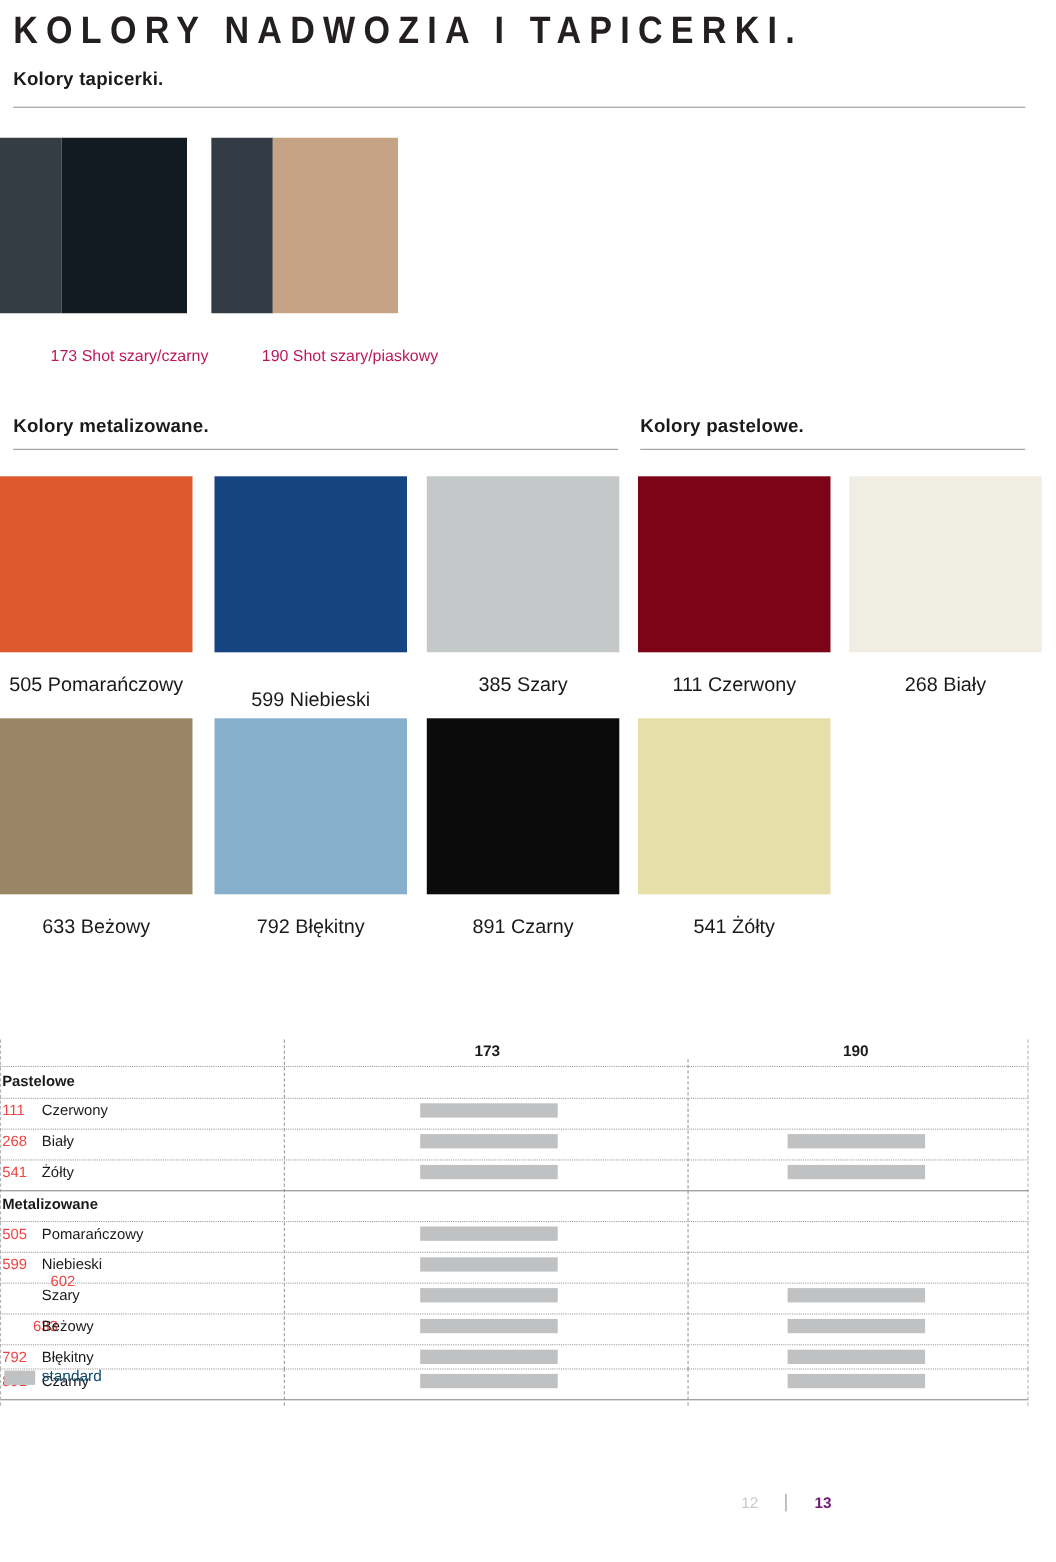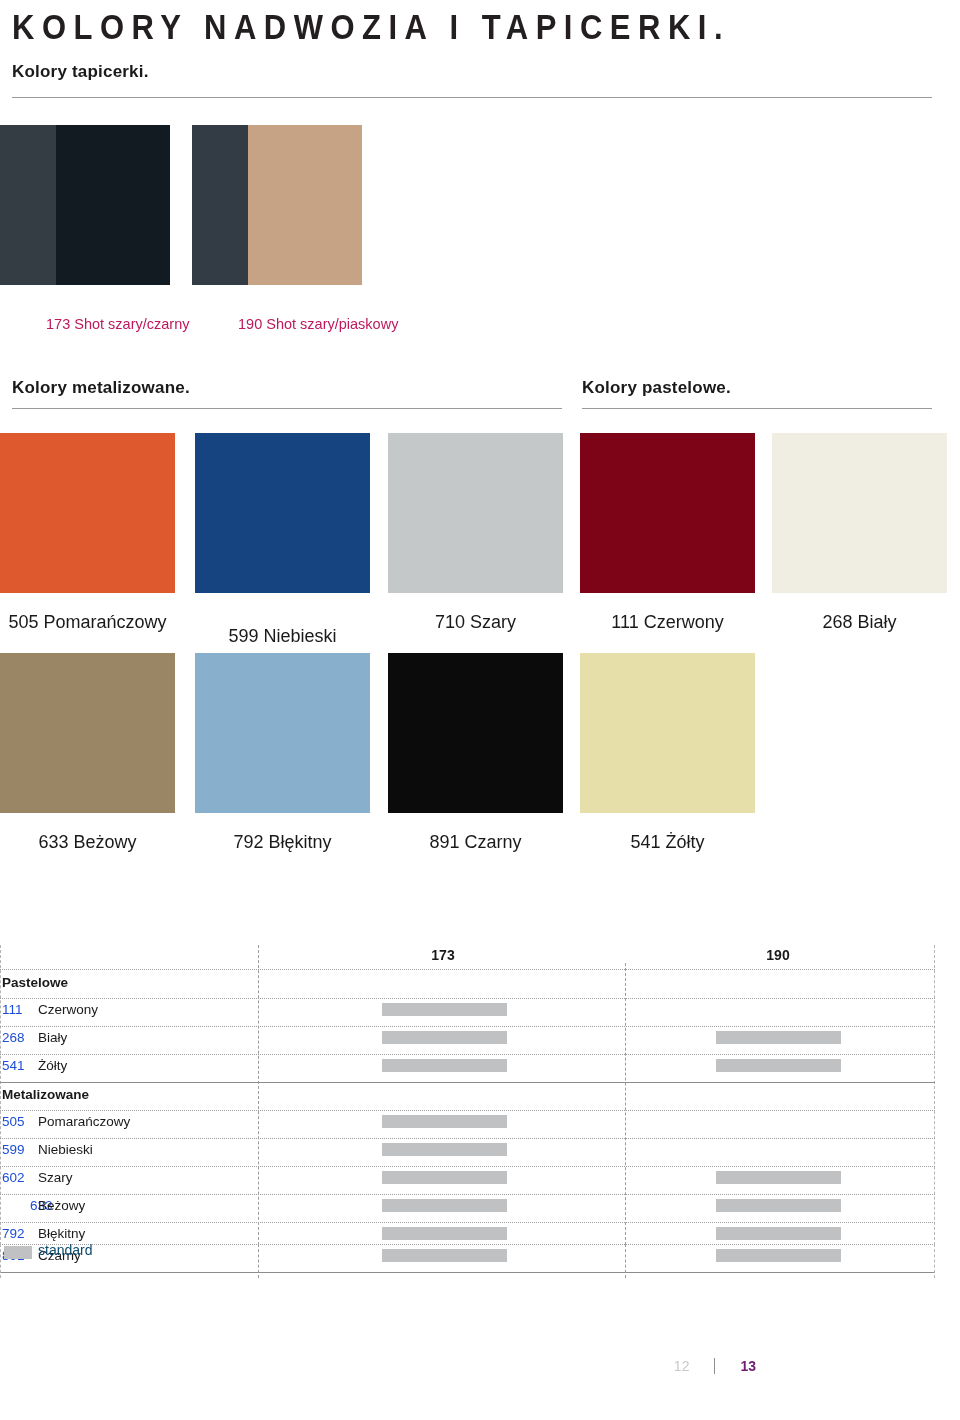--- a/index.html
+++ b/index.html
@@ -133,21 +133,21 @@
     position: absolute;
     left: 2px;
     font-size: 13.5px;
     font-weight: 700;
     color: #1a1a1a;
   }
   .mx-code {
     position: absolute;
     left: 2px;
     font-size: 13.5px;
-    color: #1d4ed8;
+    color: #ef4444;
   }
   .mx-name {
     position: absolute;
     left: 38px;
     font-size: 13.5px;
     color: #1a1a1a;
   }
   .mx-bar {
     position: absolute;
     width: 125px;
@@ -214,21 +214,21 @@
   <div class="sec-head" style="left:582px; top:378px;">Kolory pastelowe.</div>
   <div class="sec-rule" style="left:582px; top:408px; width:350px;"></div>
 
   <div class="paint-sw" style="left:0px;   top:433px; background:#de5a2e;"></div>
   <div class="paint-label" style="left:0px;   top:612px;">505 Pomarańczowy</div>
 
   <div class="paint-sw" style="left:195px; top:433px; background:#164480;"></div>
   <div class="paint-label" style="left:195px; top:579px;margin-top:47px;">599 Niebieski</div>
 
   <div class="paint-sw" style="left:388px; top:433px; background:#c5c8c9;"></div>
-  <div class="paint-label" style="left:388px; top:612px;">710 Szary</div>
+  <div class="paint-label" style="left:388px; top:612px;">385 Szary</div>
 
   <div class="paint-sw" style="left:580px; top:433px; background:#7c0416;"></div>
   <div class="paint-label" style="left:580px; top:612px;">111 Czerwony</div>
 
   <div class="paint-sw" style="left:772px; top:433px; background:#f0eee3;"></div>
   <div class="paint-label" style="left:772px; top:612px;">268 Biały</div>
 
   <div class="paint-sw" style="left:0px;   top:653px; background:#9a8565;"></div>
   <div class="paint-label" style="left:0px;   top:832px;">633 Beżowy</div>
 
@@ -280,21 +280,21 @@
     <div class="mx-code" style="top:169px;">505</div>
     <div class="mx-name" style="top:169px;">Pomarańczowy</div>
     <div class="mx-bar" style="left: 382px; top: 170px; background: rgb(191, 193, 195);"></div>
     <div class="mx-rule-dot" style="top:193px;"></div>
 
     <div class="mx-code" style="top:197px;">599</div>
     <div class="mx-name" style="top:197px;">Niebieski</div>
     <div class="mx-bar" style="left: 382px; top: 198px; background: rgb(191, 193, 195);"></div>
     <div class="mx-rule-dot" style="top:221px;"></div>
 
-    <div class="mx-code" style="top:225px;">602</div>
+    <div class="mx-code" style="top:212px;margin-left:44px;">602</div>
     <div class="mx-name" style="top:225px;">Szary</div>
     <div class="mx-bar" style="left: 382px; top: 226px; background: rgb(191, 193, 195);"></div>
     <div class="mx-bar" style="left: 716px; top: 226px; background: rgb(191, 193, 195);"></div>
     <div class="mx-rule-dot" style="top:249px;"></div>
 
     <div class="mx-code" style="top:253px;margin-left:28px;">633</div>
     <div class="mx-name" style="top:253px;">Beżowy</div>
     <div class="mx-bar" style="left: 382px; top: 254px; background: rgb(191, 193, 195);"></div>
     <div class="mx-bar" style="left: 716px; top: 254px; background: rgb(191, 193, 195);"></div>
     <div class="mx-rule-dot" style="top:277px;"></div>

